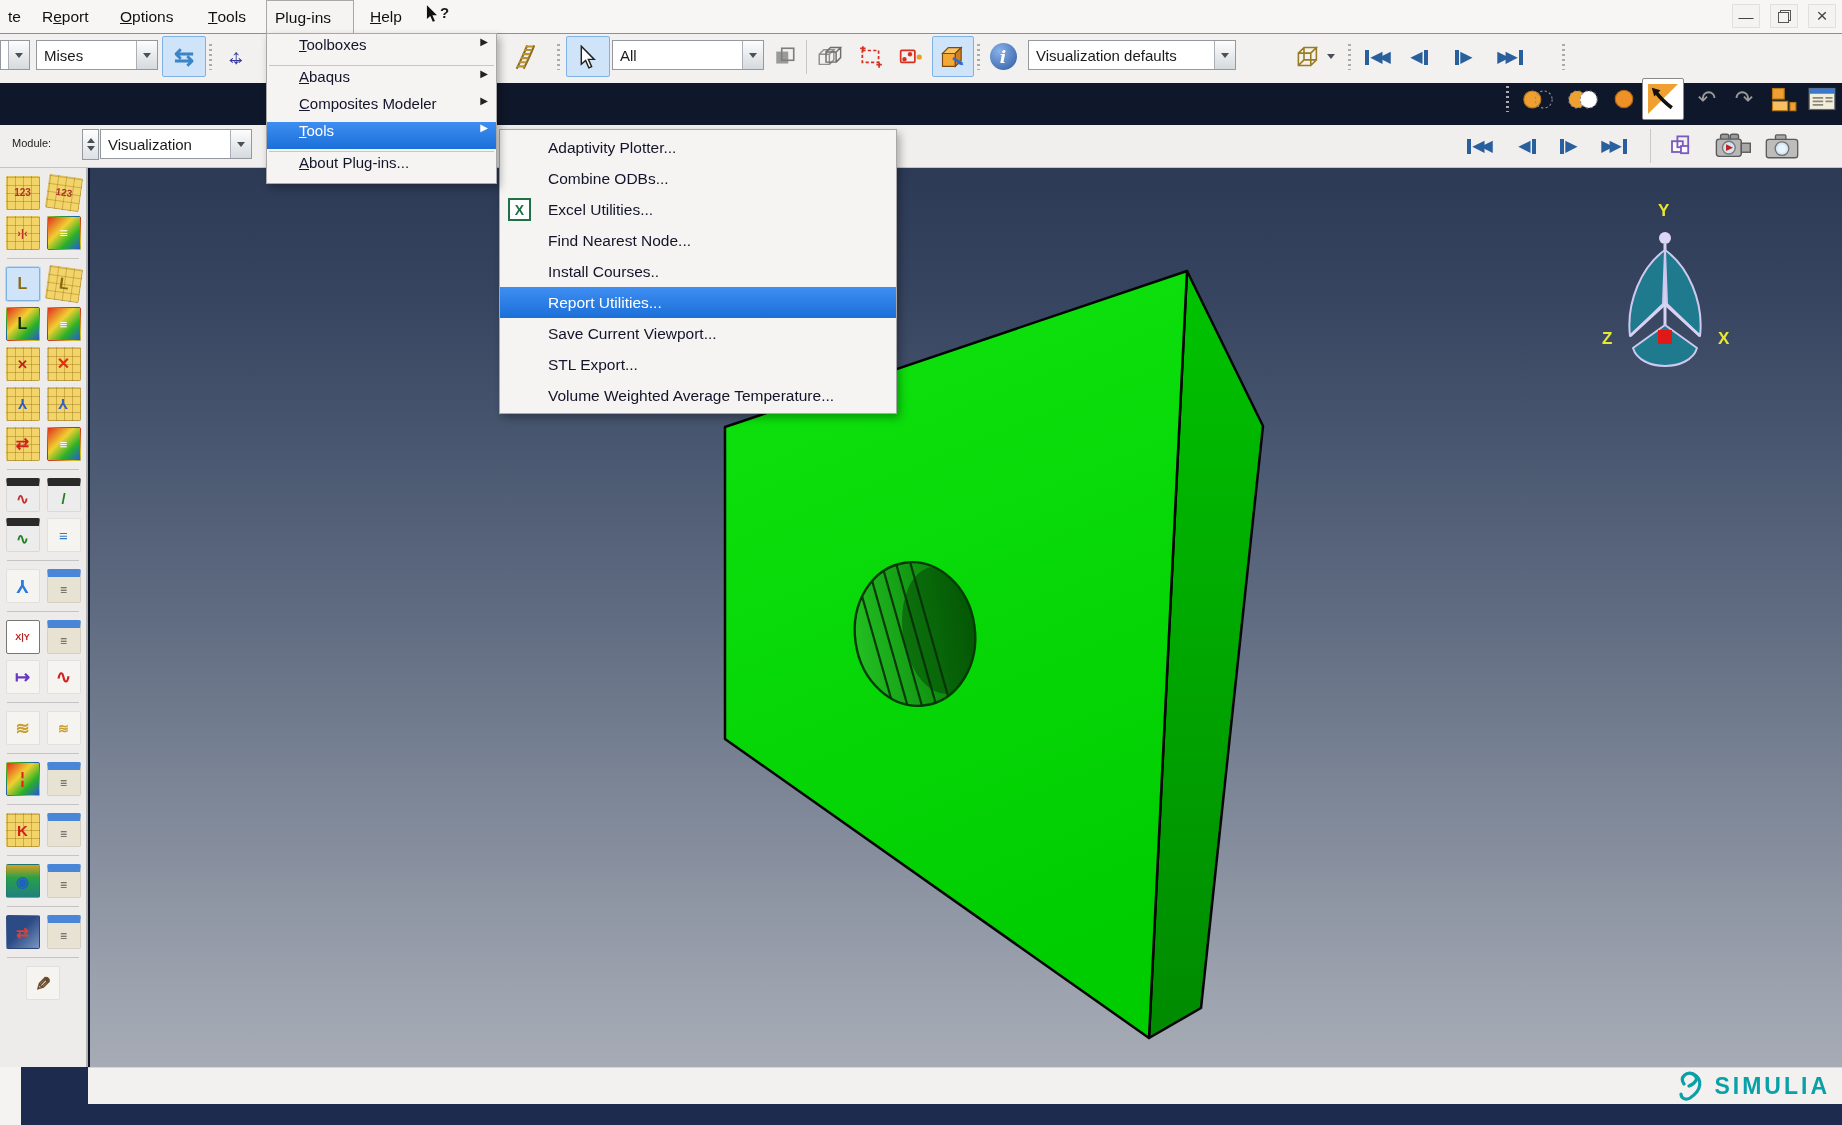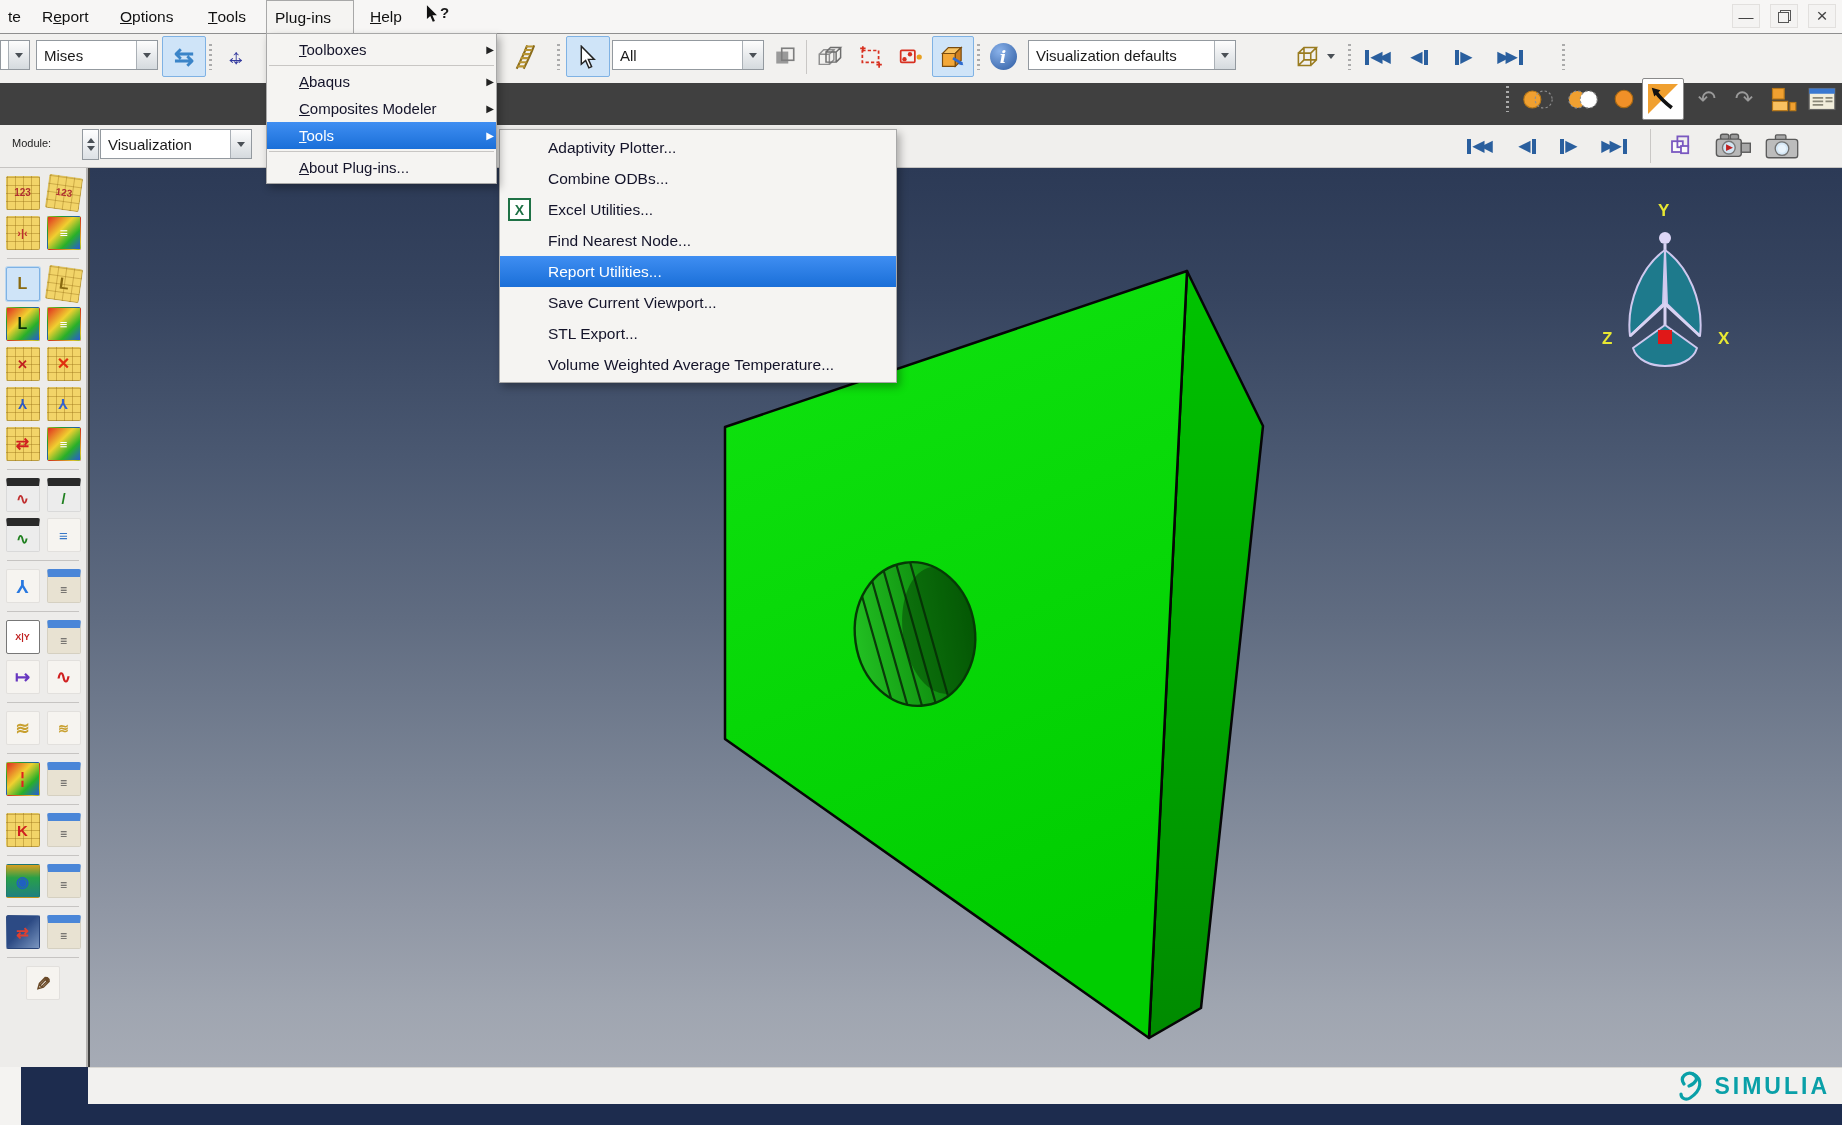--- a/index.html
+++ b/index.html
@@ -1,17 +1,17 @@
 <!DOCTYPE html>
 <html><head>
 <meta charset="utf-8">
 <style>
 *{box-sizing:border-box;margin:0;padding:0}
 body{font-family:"Liberation Sans",sans-serif;background:#c8c8c8}
-#app{position:relative;width:1842px;height:1125px;background:#404040;overflow:hidden;color:#1a1a1a;font-size:15px}
+#app{position:relative;width:1842px;height:1125px;background:#0f172a;overflow:hidden;color:#1a1a1a;font-size:15px}
 u{text-decoration:underline}
 
 .menubar{position:absolute;left:0;top:0;width:100%;height:34px;background:#f7f6f5;border-bottom:1px solid #8f8f8f;z-index:30}
 .mb-item{position:absolute;top:0;height:33px;display:flex;align-items:center;padding:0 8px;font-size:15.5px;color:#111;cursor:default}
 .mb-item.open{background:#f5f4f2;border:1px solid #a8a8a8;border-bottom:none;height:34px;z-index:62}
 .helpcur{position:absolute;top:4px;display:flex;align-items:flex-start;gap:1px;font-weight:bold;font-size:15px}
 .winbtns{position:absolute;right:6px;top:4px;display:flex;gap:10px;z-index:40}
 .winbtn{width:28px;height:24px;display:flex;align-items:center;justify-content:center;color:#444;background:#f4f3f2;border:1px solid #e2e0de;font-size:15px}
 .restg{position:relative;width:13px;height:13px}
 .restg:before{content:"";position:absolute;right:0;top:0;width:9px;height:9px;border:1.5px solid #555}
@@ -58,21 +58,21 @@
 .viewport{position:absolute;left:90px;top:168px;width:1752px;height:899px;background:linear-gradient(180deg,#2c3a56 0%,#36445f 14%,#4a5871 32%,#606c81 50%,#7a8495 68%,#8f96a4 82%,#9fa5b0 93%,#a6abb5 100%);z-index:1}
 .triadbox{position:absolute;left:1500px;top:30px;width:150px;height:185px}
 
 .striplight{position:absolute;left:88px;top:1067px;width:1754px;height:37px;background:#f2f1ef;border-top:1px solid #d8d6d2;display:flex;align-items:center;justify-content:flex-end;padding-right:12px;gap:8px;z-index:6}
 .stripdark{position:absolute;left:21px;top:1067px;width:67px;height:37px;background:#1d2c4e;z-index:7}
 .stripwhite{position:absolute;left:0;top:1067px;width:21px;height:58px;background:#f4f3f1;z-index:8}
 .bottombar{position:absolute;left:21px;top:1104px;width:1821px;height:21px;background:#1d2c4e;z-index:7}
 .brand{color:#0aa0a8;font-size:23px;font-weight:bold;letter-spacing:3px}
 
 .menupanel{position:absolute;left:266px;top:33px;width:231px;background:#f5f4f2;border:1px solid #a8a8a8;box-shadow:3px 4px 8px rgba(0,0,0,.3);z-index:60;padding:2px 0}
-.mitem{height:27px;display:flex;align-items:center;padding:0 2px 0 32px;font-size:15px;color:#14142a}
+.mitem{height:27px;display:flex;align-items:flex-start;padding:0 8px 0 32px;font-size:15px;color:#14142a}
 .mitem .arr{margin-left:auto;font-size:10px;color:#222}
 .mitem.hl{background:linear-gradient(#3f8ef2,#1a6fd8);color:#fff}
 .mitem.hl .arr{color:#fff}
 .msep{height:1px;background:#c8c6c4;margin:2px 2px}
 .submenu{position:absolute;left:499px;top:129px;width:398px;background:#f5f4f2;border:1px solid #a8a8a8;box-shadow:3px 4px 8px rgba(0,0,0,.3);z-index:58;padding:2px 0}
 .sitem{height:31px;display:flex;align-items:center;padding:0 12px 0 48px;font-size:15.5px;color:#14142a;position:relative}
 .sitem.hl{background:linear-gradient(#3f8ef2,#1a6fd8);color:#fff}
 .excel{position:absolute;left:8px;top:4px;width:23px;height:23px;background:#fff;border:2px solid #1e7145;color:#1e7145;font-weight:bold;font-size:14px;display:flex;align-items:center;justify-content:center}
 </style>
 </head>
@@ -617,20 +617,23 @@
     <div class="sitem">
         <span>Combine ODBs...</span>
       </div>
     <div class="sitem">
         <span class="excel">X</span>
         <span>Excel Utilities...</span>
       </div>
     <div class="sitem">
         <span>Find Nearest Node...</span>
       </div>
+    <div class="sitem">
+        <span>Install Courses..</span>
+      </div>
     <div class="sitem hl">
         <span>Report Utilities...</span>
       </div>
     <div class="sitem">
         <span>Save Current Viewport...</span>
       </div>
     <div class="sitem">
         <span>STL Export...</span>
       </div>
     <div class="sitem">

